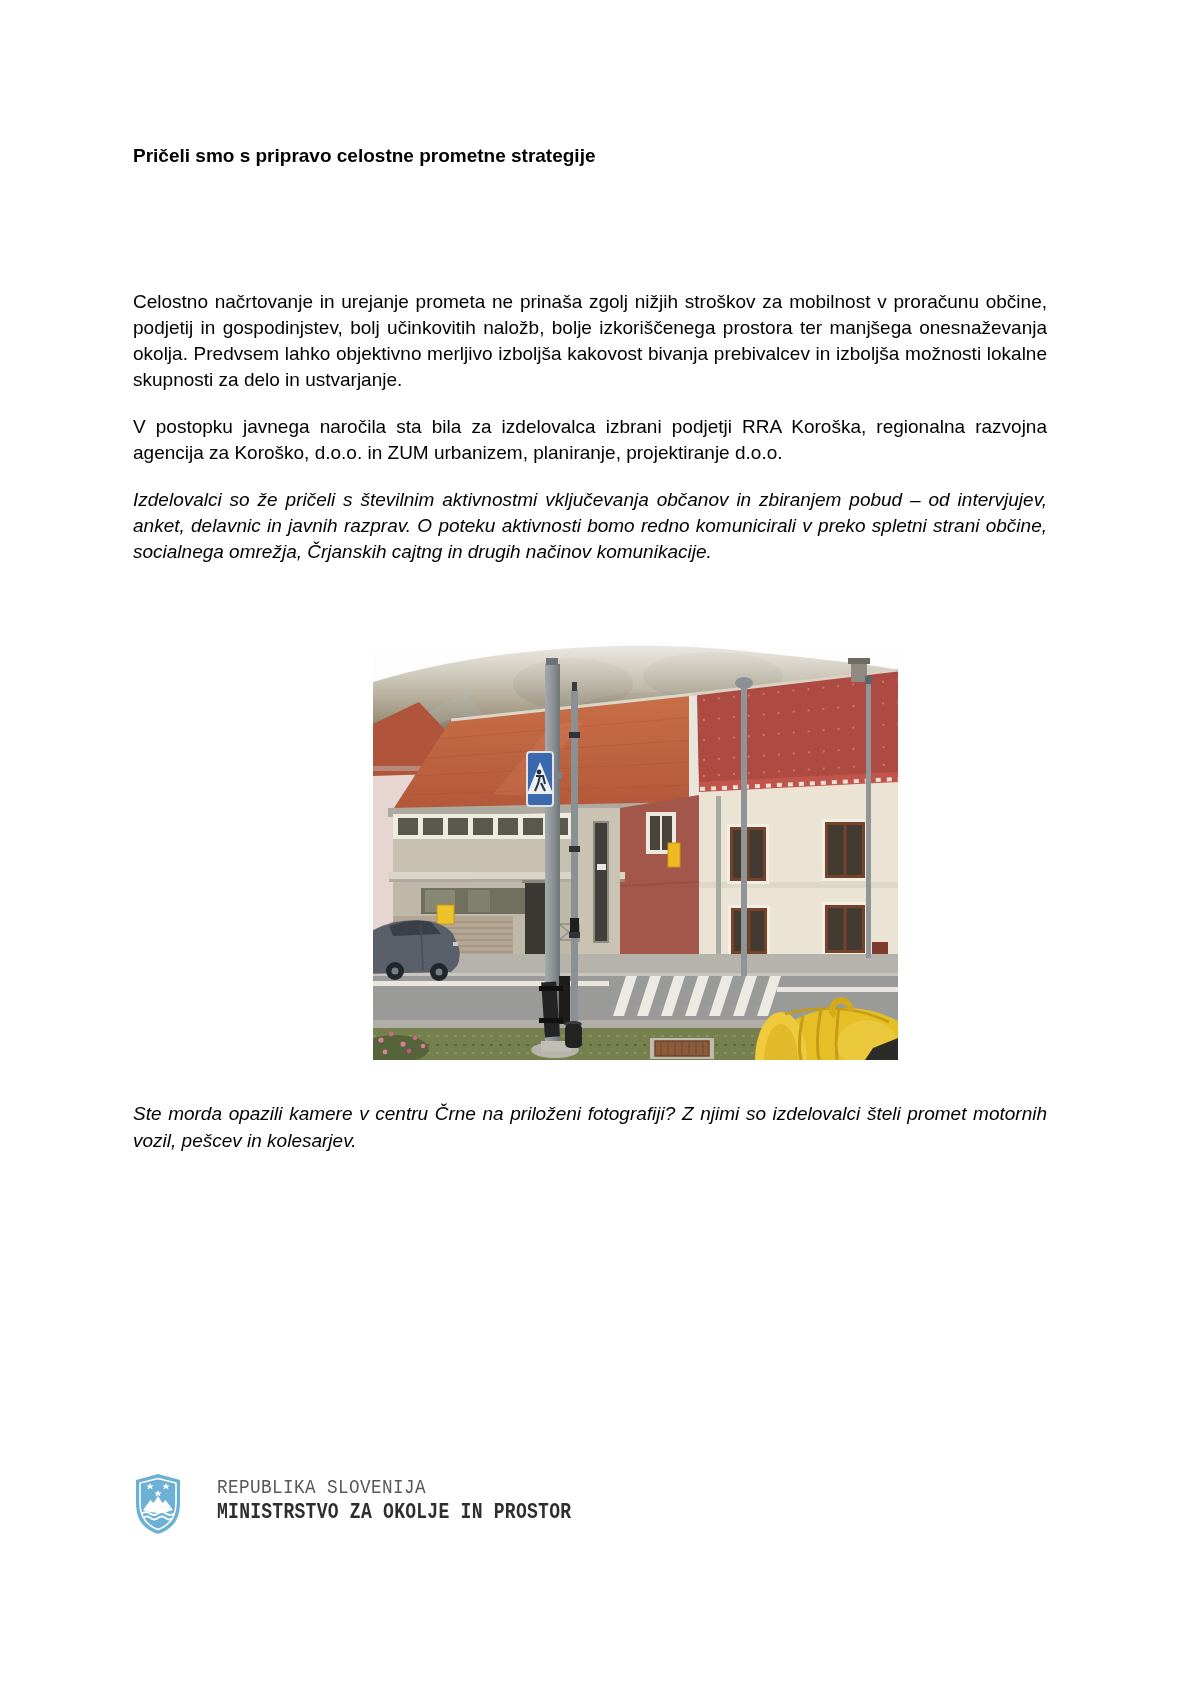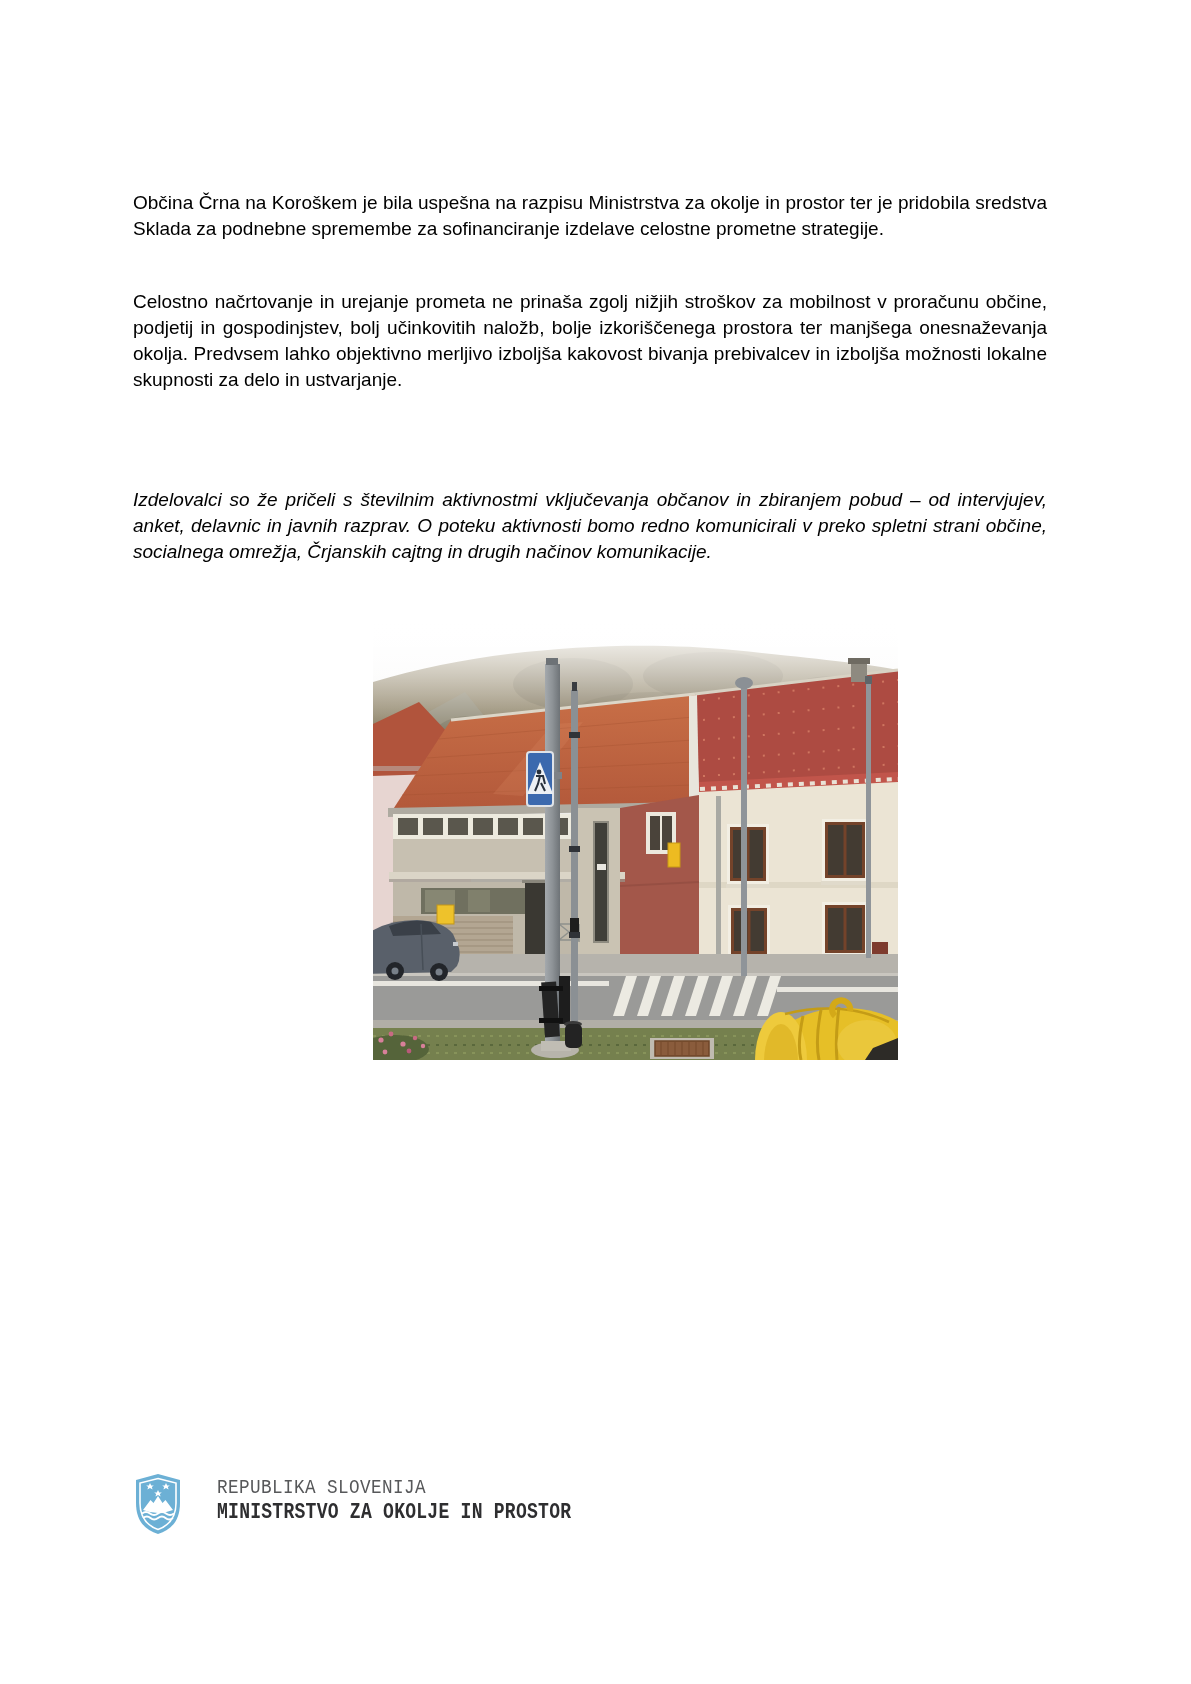--- a/index.html
+++ b/index.html
@@ -22,23 +22,24 @@
   .f1{font-size:21px;line-height:23px;color:#57585a;letter-spacing:0.5px;
       transform:scaleX(0.84);transform-origin:left top;white-space:nowrap;}
   .f2{font-size:22px;line-height:24px;font-weight:700;color:#2e2e30;letter-spacing:0.3px;
       transform:scaleX(0.82);transform-origin:left top;white-space:nowrap;margin-top:2px;}
 </style>
 </head>
 <body>
 
 <div class="page">
 
-
-  <p class="blk para p1">Občina Črna na Koroškem je bila uspešna na razpisu Ministrstva za okolje in prostor ter je pridobila sredstva Sklada za podnebne spremembe za sofinanciranje izdelave celostne prometne strategije.</p>
+  <h1 class="blk title">Pričeli smo s pripravo celostne prometne strategije</h1>
+
   <p class="blk para p2">Celostno načrtovanje in urejanje prometa ne prinaša zgolj nižjih stroškov za mobilnost v proračunu občine, podjetij in gospodinjstev, bolj učinkovitih naložb, bolje izkoriščenega prostora ter manjšega onesnaževanja okolja. Predvsem lahko objektivno merljivo izboljša kakovost bivanja prebivalcev in izboljša možnosti lokalne skupnosti za delo in ustvarjanje.</p>
+  <p class="blk para p3">V postopku javnega naročila sta bila za izdelovalca izbrani podjetji RRA Koroška, regionalna razvojna agencija za Koroško, d.o.o. in ZUM urbanizem, planiranje, projektiranje d.o.o.</p>
   <p class="blk para p4">Izdelovalci so že pričeli s številnim aktivnostmi vključevanja občanov in zbiranjem pobud – od intervjujev, anket, delavnic in javnih razprav. O poteku aktivnosti bomo redno komunicirali v preko spletni strani občine, socialnega omrežja, Črjanskih cajtng in drugih načinov komunikacije.</p>
 
   <figure class="photo" aria-label="Street scene in the centre of Črna na Koroškem: buildings with red tiled roofs, a pedestrian crossing, a parked car, traffic-counting cameras strapped to a pole and a yellow container in the foreground.">
     <svg viewBox="0 0 525 436" width="525" height="436">
       <defs>
         <linearGradient id="sky" x1="0" y1="0" x2="0" y2="1">
           <stop offset="0" stop-color="#ffffff"></stop>
             <stop offset="1" stop-color="#d6d2ca"></stop>
         </linearGradient>
         <linearGradient id="hill" x1="0" y1="0" x2="0" y2="1">
@@ -298,20 +299,21 @@
         <rect x="186" y="352" width="11" height="48" fill="#1d1d1d"></rect>
         <rect x="170" y="358" width="15" height="55" fill="#242424" transform="rotate(-4 177 385)"></rect>
         <rect x="166" y="362" width="24" height="5" fill="#111111"></rect>
         <rect x="166" y="394" width="24" height="5" fill="#111111"></rect>
         <ellipse cx="200" cy="400" rx="9" ry="3" fill="#3a3a3a"></ellipse>
         <rect x="192" y="400" width="17" height="24" rx="5" fill="#232323"></rect>
       </g>
     </svg>
   </figure>
 
+  <p class="blk caption">Ste morda opazili kamere v centru Črne na priloženi fotografiji? Z njimi so izdelovalci šteli promet motornih vozil, pešcev in kolesarjev.</p>
 
   <footer class="footer">
     <div class="coa">
       <svg viewBox="0 0 46 62" width="46" height="62">
         <path d="M23,1 L45,7 L45,30 C45,48 36,57 23,61 C10,57 1,48 1,30 L1,7 Z" fill="#6cb0d5"></path>
         <path d="M23,5.5 L41,10 L41,30 C41,45 34,52.5 23,56.5 C12,52.5 5,45 5,30 L5,10 Z" fill="none" stroke="#ffffff" stroke-width="1.6"></path>
         <g fill="#ffffff">
           <polygon points="15,10 16.2,12.4 18.8,12.4 16.8,14 17.6,16.4 15,15 12.4,16.4 13.2,14 11.2,12.4 13.8,12.4"></polygon>
           <polygon points="31,10 32.2,12.4 34.8,12.4 32.8,14 33.6,16.4 31,15 28.4,16.4 29.2,14 27.2,12.4 29.8,12.4"></polygon>
           <polygon points="23,17 24.2,19.4 26.8,19.4 24.8,21 25.6,23.4 23,22 20.4,23.4 21.2,21 19.2,19.4 21.8,19.4"></polygon>

